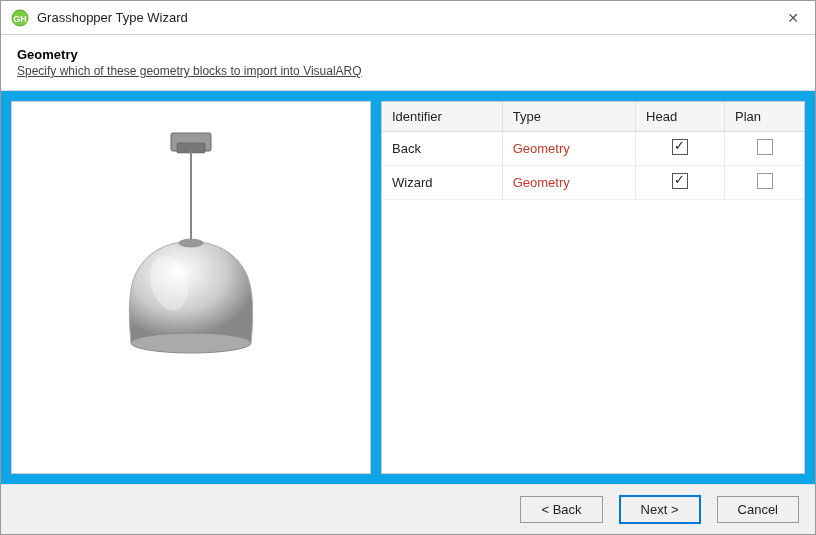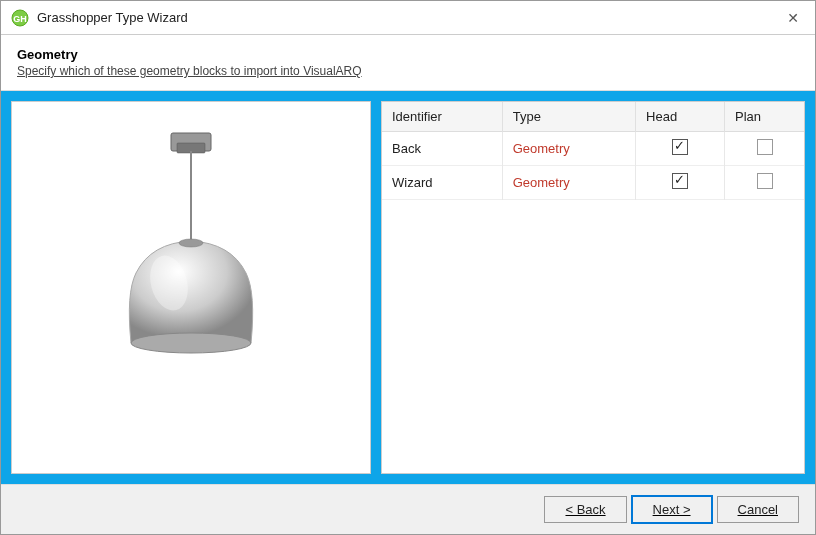--- a/index.html
+++ b/index.html
@@ -143,25 +143,24 @@
       top: -2px;
       left: 1px;
       font-size: 13px;
       color: #222;
     }
     .footer {
       display: flex;
       justify-content: flex-end;
       align-items: center;
       padding: 0 16px;
-      gap: 4px;
+      gap: 16px;
       background: #f0f0f0;
       border-top: 1px solid #ddd;
       height: 50px;
-      text-decoration: underline;
     }
     .btn {
       padding: 5px 20px;
       font-size: 13px;
       background: #f0f0f0;
       border: 1px solid #999;
       cursor: pointer;
       color: #222;
       min-width: 70px;
       text-align: center;

